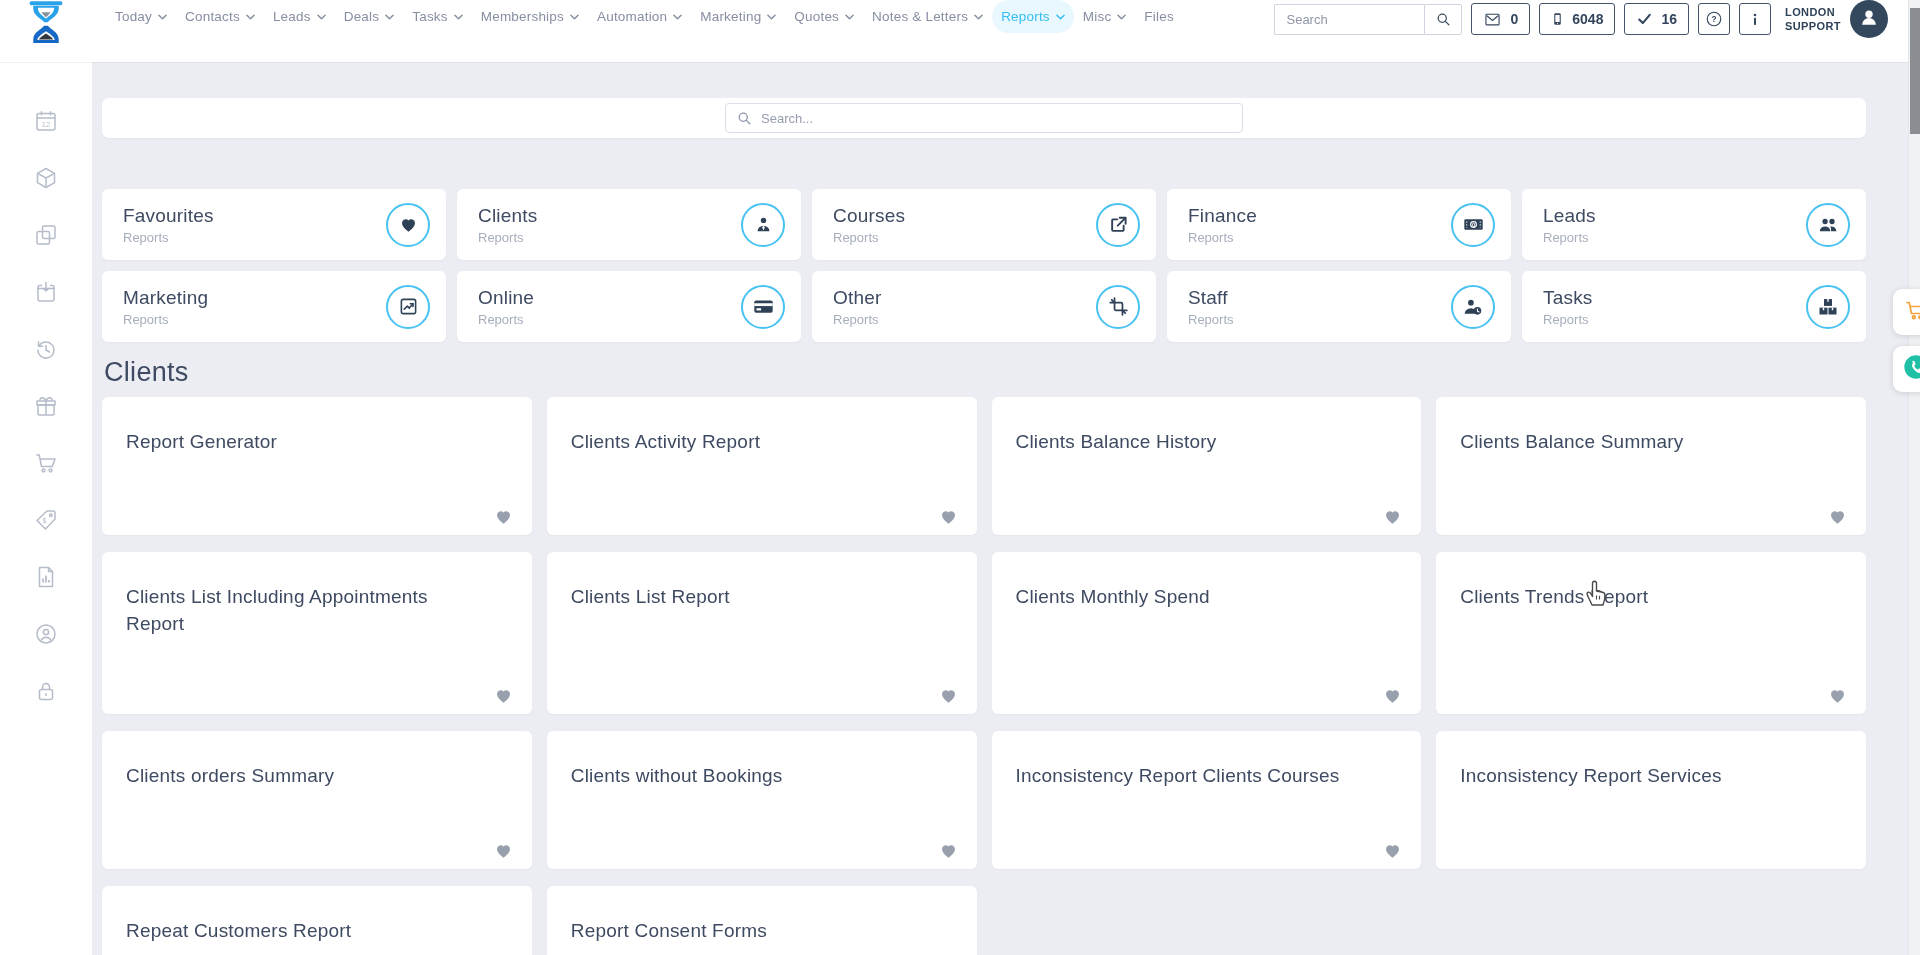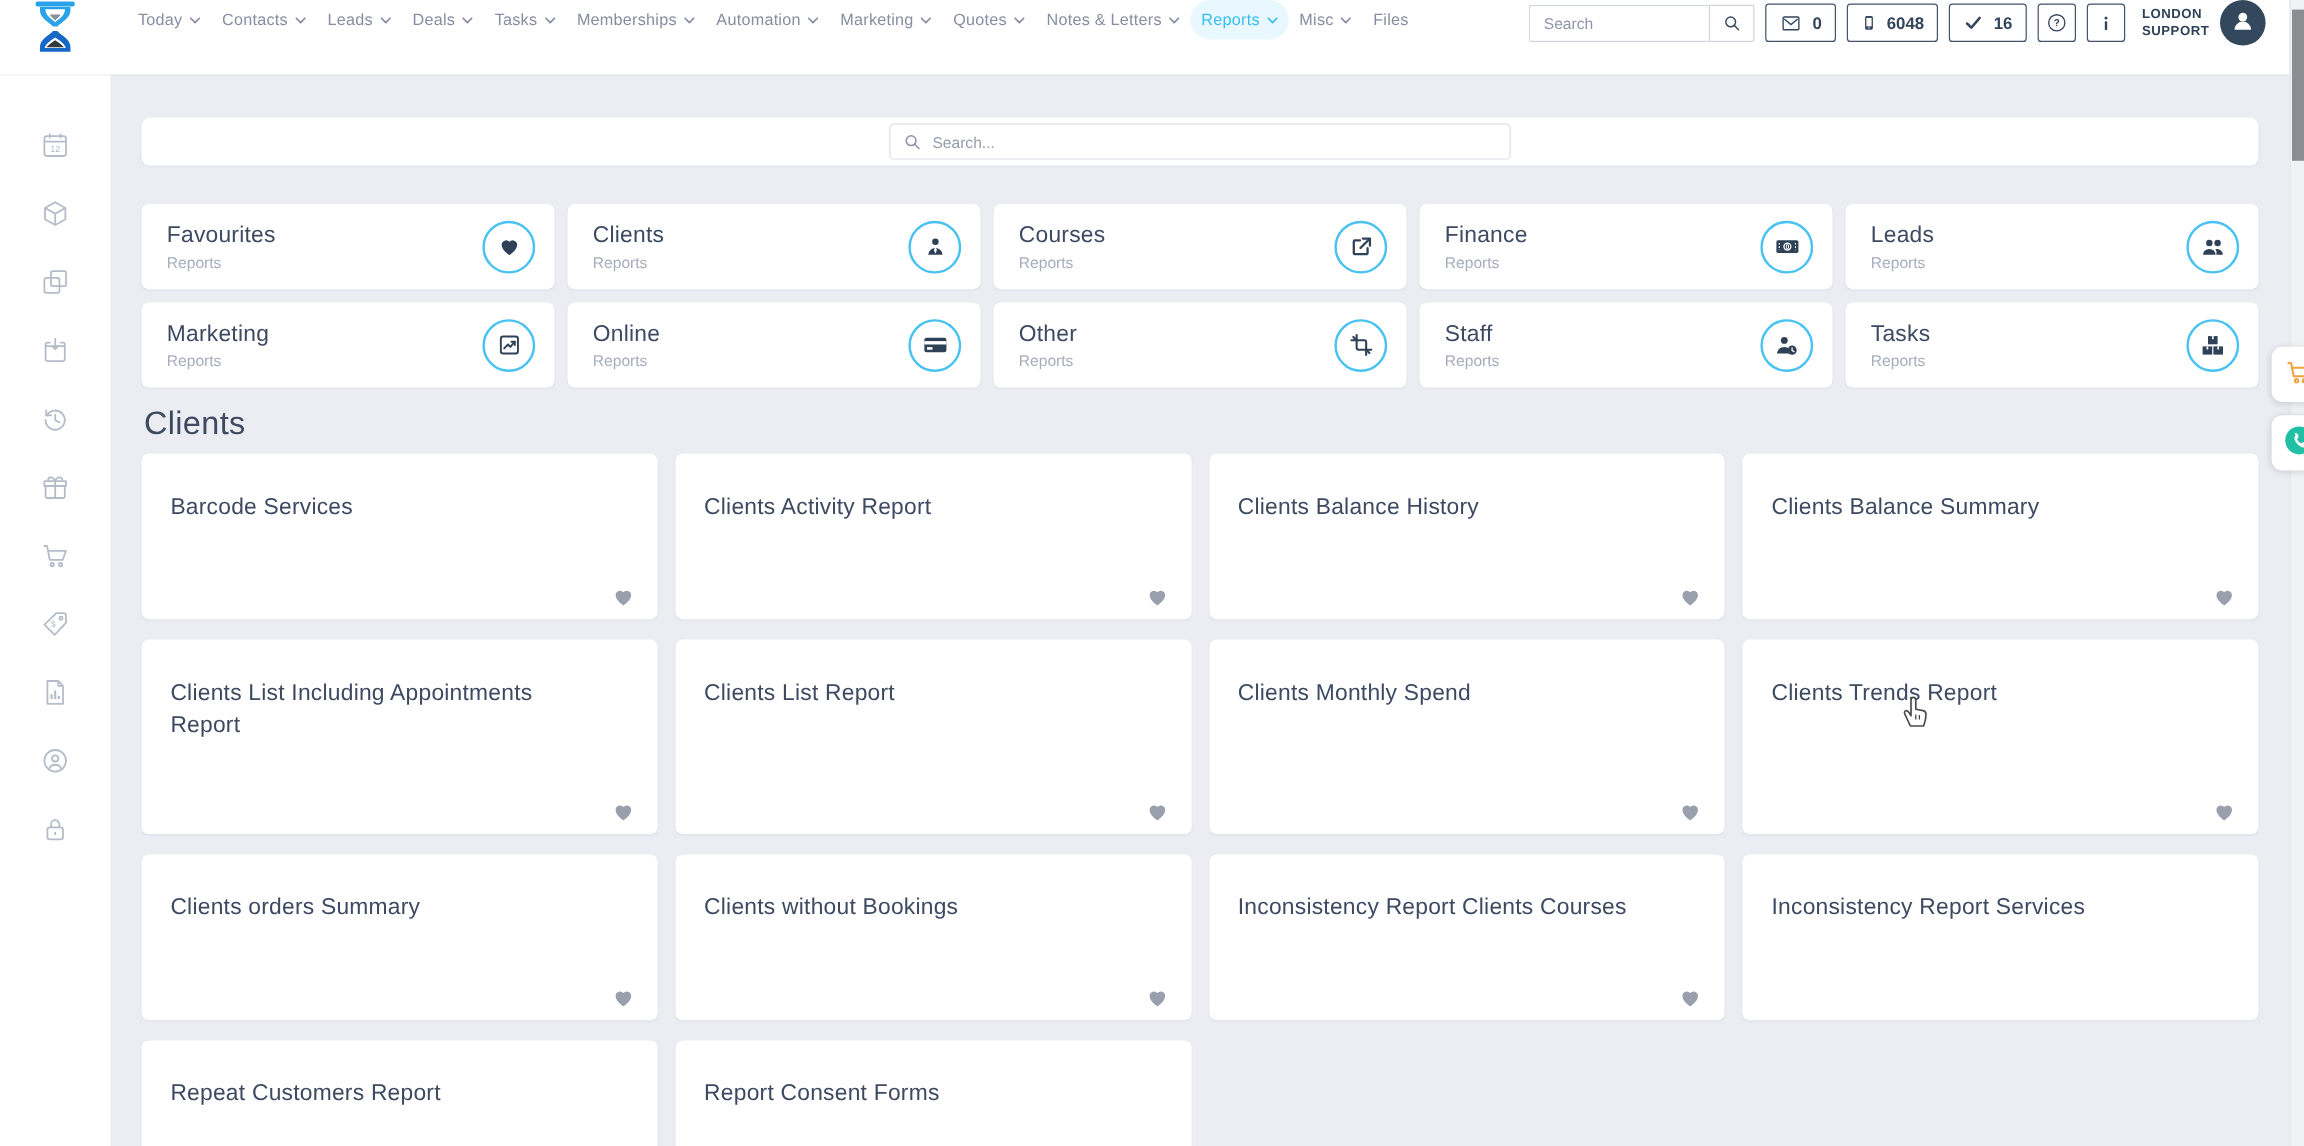--- a/index.html
+++ b/index.html
@@ -24,27 +24,27 @@
   .user-name{font-size:11px;font-weight:700;color:#2f4257;line-height:1.3;letter-spacing:.4px;margin-left:5px;}
   .user-name span{display:block;}
   .avatar{width:38px;height:38px;border-radius:50%;background:#33475d;display:flex;align-items:center;justify-content:center;cursor:pointer;flex:none;}
 
   
   .sidebar{position:absolute;top:62px;left:0;width:92px;height:893px;background:#fff;display:flex;flex-direction:column;align-items:center;padding-top:47px;gap:33px;z-index:5;}
   .side-item{width:24px;height:24px;color:#b5bcc9;cursor:pointer;}
   .side-item svg{width:24px;height:24px;display:block;}
 
   
-  .main{position:absolute;top:62px;left:92px;width:1816px;height:893px;padding:36px 26px 0 26px;overflow:hidden;}
+  .main{position:absolute;top:62px;left:76px;width:1816px;height:893px;padding:36px 26px 0 26px;overflow:hidden;}
   .search-panel{background:#fff;border-radius:7px;height:40px;display:flex;align-items:center;justify-content:center;box-shadow:0 1px 2px rgba(40,50,80,.05);}
   .search-box{display:flex;align-items:center;width:518px;height:30px;border:1px solid #d9dee8;border-radius:4px;background:#fff;padding:0 11px;gap:9px;color:#8a92a6;}
   .search-box input{border:none;outline:none;flex:1;font-size:13px;color:#44506a;background:transparent;}
   .search-box input::placeholder{color:#959cae;}
 
-  .categories{display:grid;grid-template-columns:repeat(5,1fr);gap:11px;margin-top:32px;}
+  .categories{display:grid;grid-template-columns:repeat(5,1fr);gap:11px;margin-top:51px;}
   .cat-card{background:#fff;border-radius:6px;height:71px;display:flex;align-items:center;justify-content:space-between;padding:0 16px 0 21px;cursor:pointer;box-shadow:0 1px 2px rgba(40,50,80,.04);}
   .cat-title{font-size:19px;color:#3e4a61;font-weight:500;letter-spacing:.2px;}
   .cat-sub{font-size:13px;color:#a6adbb;margin-top:3px;}
   .cat-ic{width:44px;height:44px;border:2px solid #47c2f1;border-radius:50%;display:flex;align-items:center;justify-content:center;color:#2e4156;flex:none;background:#fff;}
 
   .section-title{font-size:27px;color:#3e4a61;font-weight:500;margin:15px 0 9px 2px;letter-spacing:.3px;line-height:1.15;}
 
   .reports{display:grid;grid-template-columns:repeat(4,1fr);gap:17px 15px;}
   .report-card{background:#fff;border-radius:6px;min-height:138px;position:relative;padding:32px 24px 77px;cursor:pointer;box-shadow:0 1px 2px rgba(40,50,80,.04);}
   .report-title{font-size:19px;color:#3e4a61;font-weight:500;line-height:1.4;letter-spacing:.2px;max-width:330px;}
@@ -512,21 +512,21 @@
               <rect x="12.6" y="12.8" width="9.6" height="8.2" fill="currentColor"></rect>
               <path d="M12 2.5v3.2M6.6 12.8V16M17.4 12.8V16" stroke="#fff" stroke-width="1.7"></path>
             </svg>
           </span>
         </div>
       </div>
     </div>
   <h2 class="section-title">Clients</h2>
   <div class="reports">
       <div class="report-card">
-        <div class="report-title">Barcode Services</div>
+        <div class="report-title">Report Generator</div>
         <span class="report-heart">
           <svg viewBox="0 0 24 24" width="19" height="19">
             <path d="M12 21s-8.2-5.4-8.2-11A4.7 4.7 0 0 1 12 7a4.7 4.7 0 0 1 8.2 3c0 5.6-8.2 11-8.2 11z" fill="currentColor"></path>
           </svg>
         </span>
       </div>
       <div class="report-card">
         <div class="report-title">Clients Activity Report</div>
         <span class="report-heart">
           <svg viewBox="0 0 24 24" width="19" height="19">

